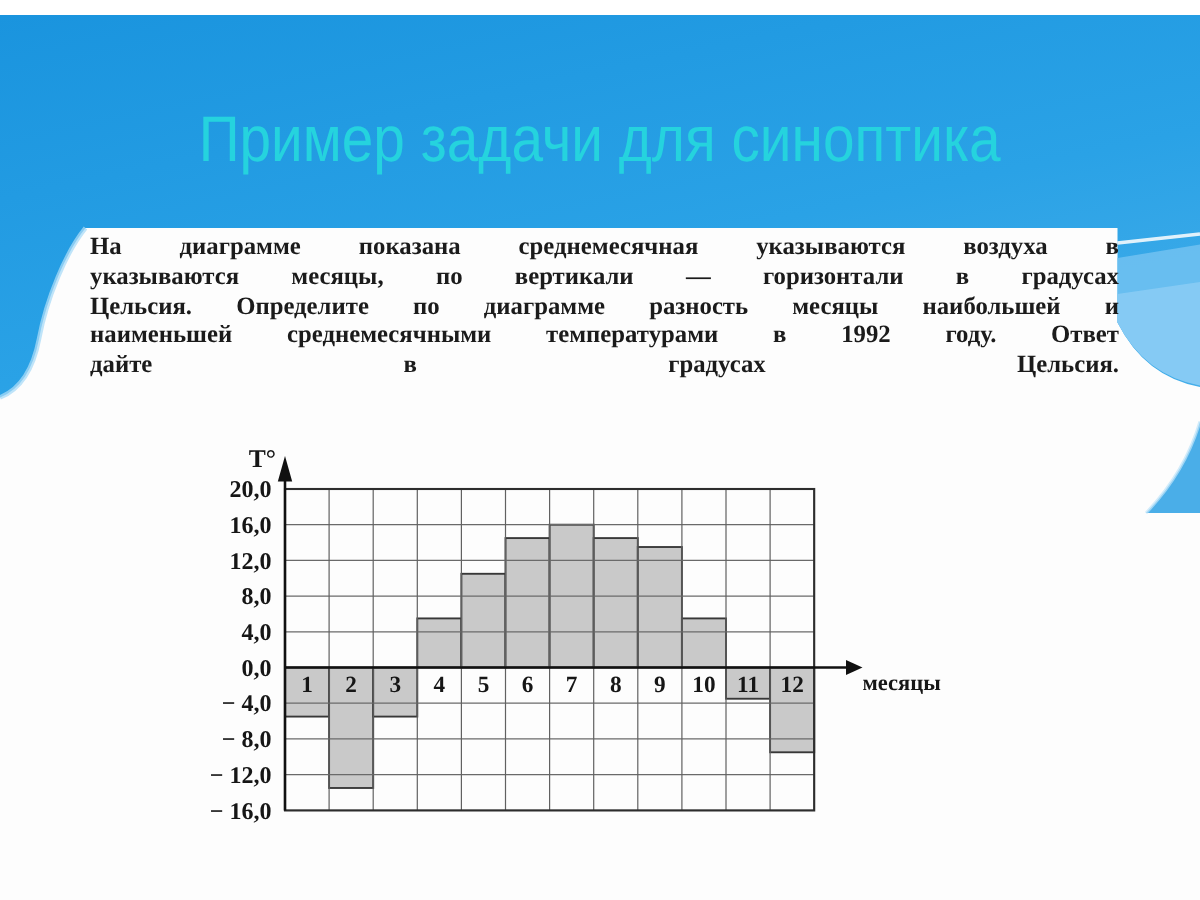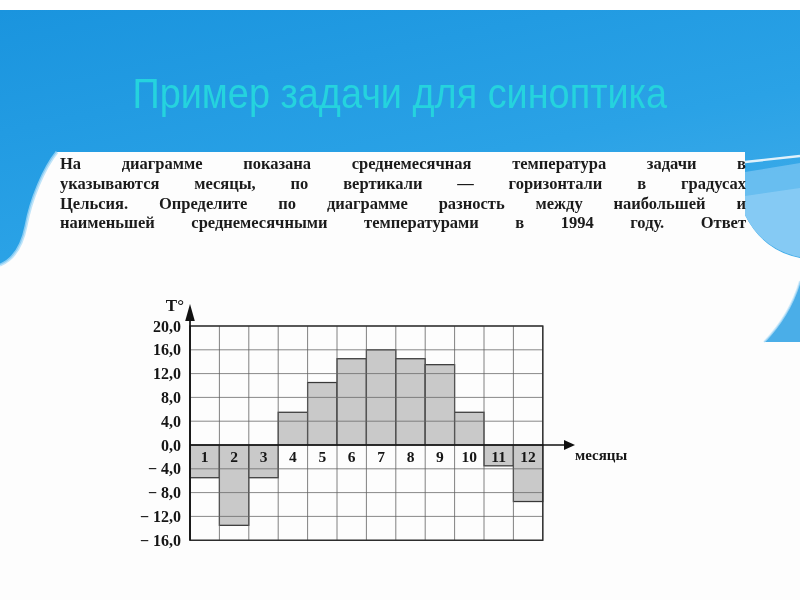--- a/index.html
+++ b/index.html
@@ -45,24 +45,25 @@
 
     <path d="M 764,332 Q 790,305 800,271 L 800,332 Z" fill="#4aaee8"></path>
     <path d="M 764,332 Q 790,305 800,271" fill="none" stroke="#bfe4fa" stroke-width="2" opacity="0.7"></path>
   </svg>
 
   <div class="title">
     <span>Пример задачи для синоптика</span>
   </div>
 
   <div class="problem">
-    <div class="pl">На диаграмме показана среднемесячная температура задачи в</div>
+    <div class="pl">На диаграмме показана среднемесячная указываются воздуха в</div>
     <div class="pl">указываются месяцы, по вертикали — горизонтали в градусах</div>
-    <div class="pl">Цельсия. Определите по диаграмме разность между наибольшей и</div>
-    <div class="pl">наименьшей среднемесячными температурами в 1994 году. Ответ</div>
+    <div class="pl">Цельсия. Определите по диаграмме разность месяцы наибольшей и</div>
+    <div class="pl">наименьшей среднемесячными температурами в 1992 году. Ответ</div>
+    <div class="pl pl-last">дайте в градусах Цельсия.</div>
   </div>
 
   <div class="chart-wrap">
     <svg id="chart-svg" width="600" height="285" viewBox="0 0 600 285">
         <rect x="105" y="160" width="29.4" height="32.725" fill="#c9c9c9" stroke="#383838" stroke-width="1.25"></rect>
         <rect x="134.4" y="160" width="29.4" height="80.325" fill="#c9c9c9" stroke="#383838" stroke-width="1.25"></rect>
         <rect x="163.8" y="160" width="29.4" height="32.725" fill="#c9c9c9" stroke="#383838" stroke-width="1.25"></rect>
         <rect x="193.2" y="127.275" width="29.4" height="32.725" fill="#c9c9c9" stroke="#383838" stroke-width="1.25"></rect>
         <rect x="222.6" y="97.525" width="29.4" height="62.475" fill="#c9c9c9" stroke="#383838" stroke-width="1.25"></rect>
         <rect x="252" y="73.725" width="29.4" height="86.275" fill="#c9c9c9" stroke="#383838" stroke-width="1.25"></rect>

